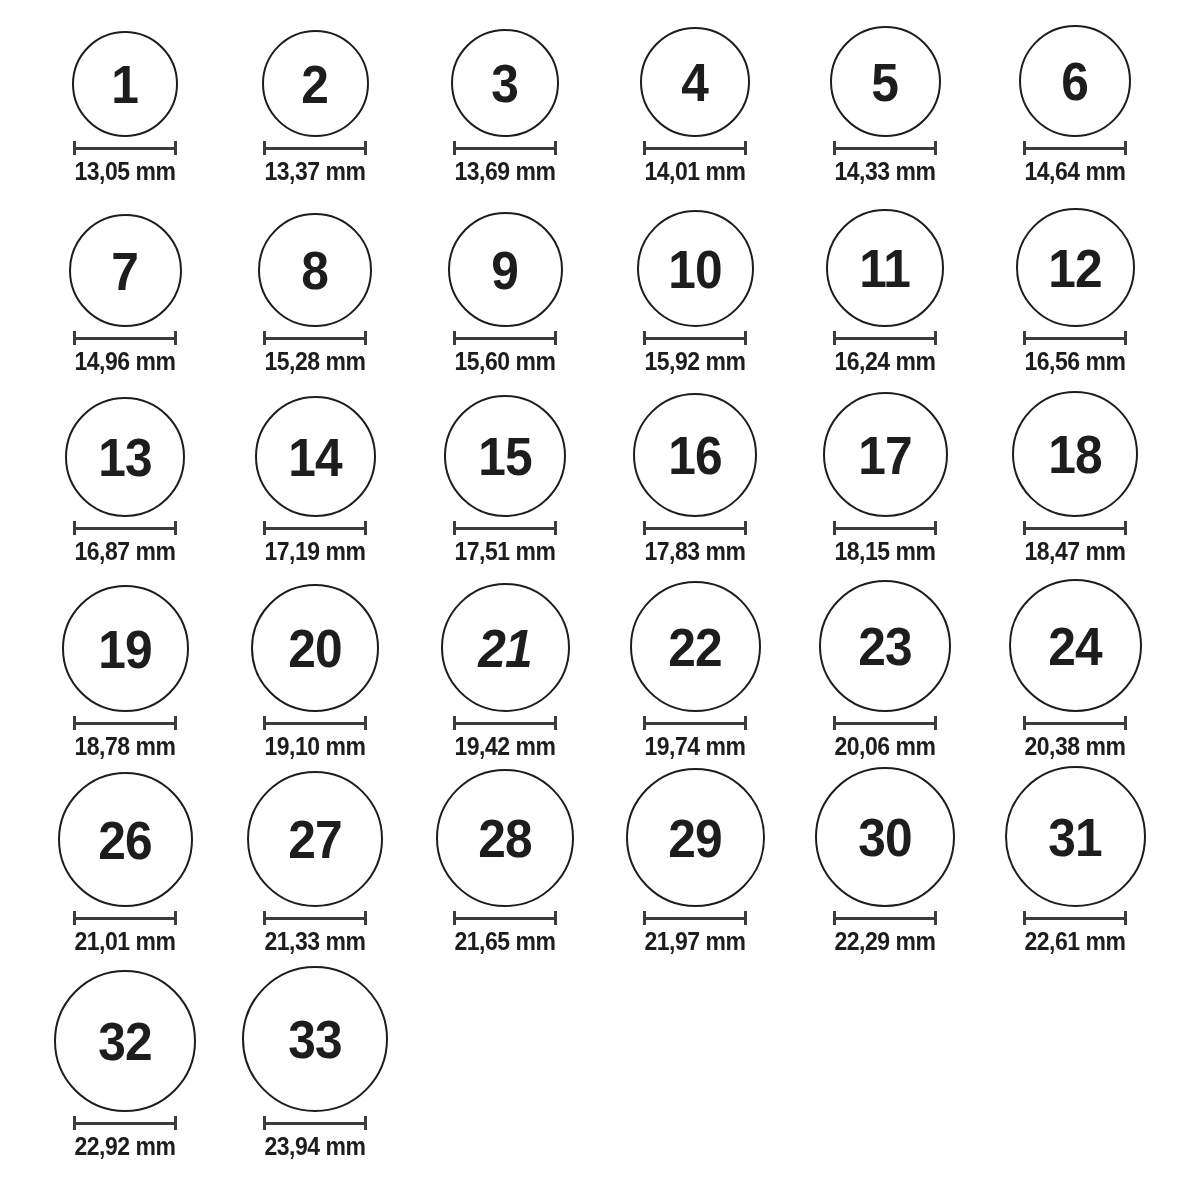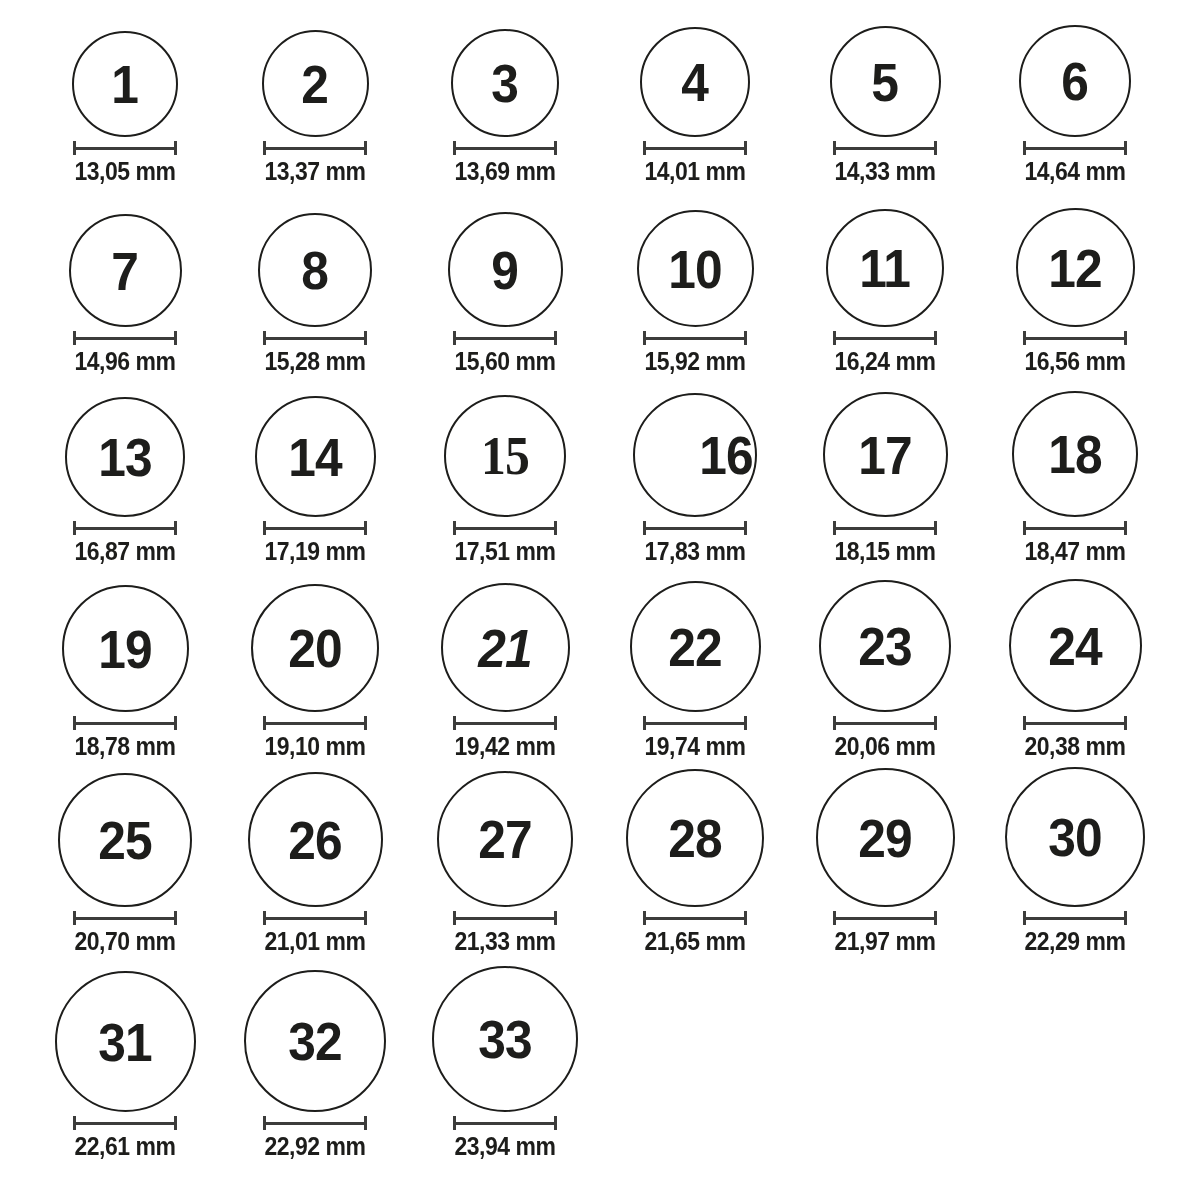--- a/index.html
+++ b/index.html
@@ -185,29 +185,29 @@
 
   <div class="cell">
     <div class="circle" style="width: 121px; height: 121px;">
       <span class="num">14</span>
     </div>
     <div class="measure"></div>
     <div class="label">17,19 mm</div>
   </div>
 
   <div class="cell">
-    <div class="circle" style="width: 122px; height: 122px; font-family: Liberation Serif, serif;">
+    <div class="circle" style="width: 122px; height: 122px;">
       <span class="num">15</span>
     </div>
     <div class="measure"></div>
     <div class="label">17,51 mm</div>
   </div>
 
   <div class="cell">
-    <div class="circle" style="width: 124px; height: 124px; justify-content: flex-end;">
+    <div class="circle" style="width: 124px; height: 124px;">
       <span class="num">16</span>
     </div>
     <div class="measure"></div>
     <div class="label">17,83 mm</div>
   </div>
 
   <div class="cell">
     <div class="circle" style="width: 125px; height: 125px;">
       <span class="num">17</span>
     </div>
@@ -264,27 +264,20 @@
   </div>
 
   <div class="cell">
     <div class="circle" style="width: 133px; height: 133px;">
       <span class="num">24</span>
     </div>
     <div class="measure"></div>
     <div class="label">20,38 mm</div>
   </div>
 
-  <div class="cell">
-    <div class="circle" style="width: 134px; height: 134px;">
-      <span class="num">25</span>
-    </div>
-    <div class="measure"></div>
-    <div class="label">20,70 mm</div>
-  </div>
 
   <div class="cell">
     <div class="circle" style="width: 135px; height: 135px;">
       <span class="num">26</span>
     </div>
     <div class="measure"></div>
     <div class="label">21,01 mm</div>
   </div>
 
   <div class="cell">

